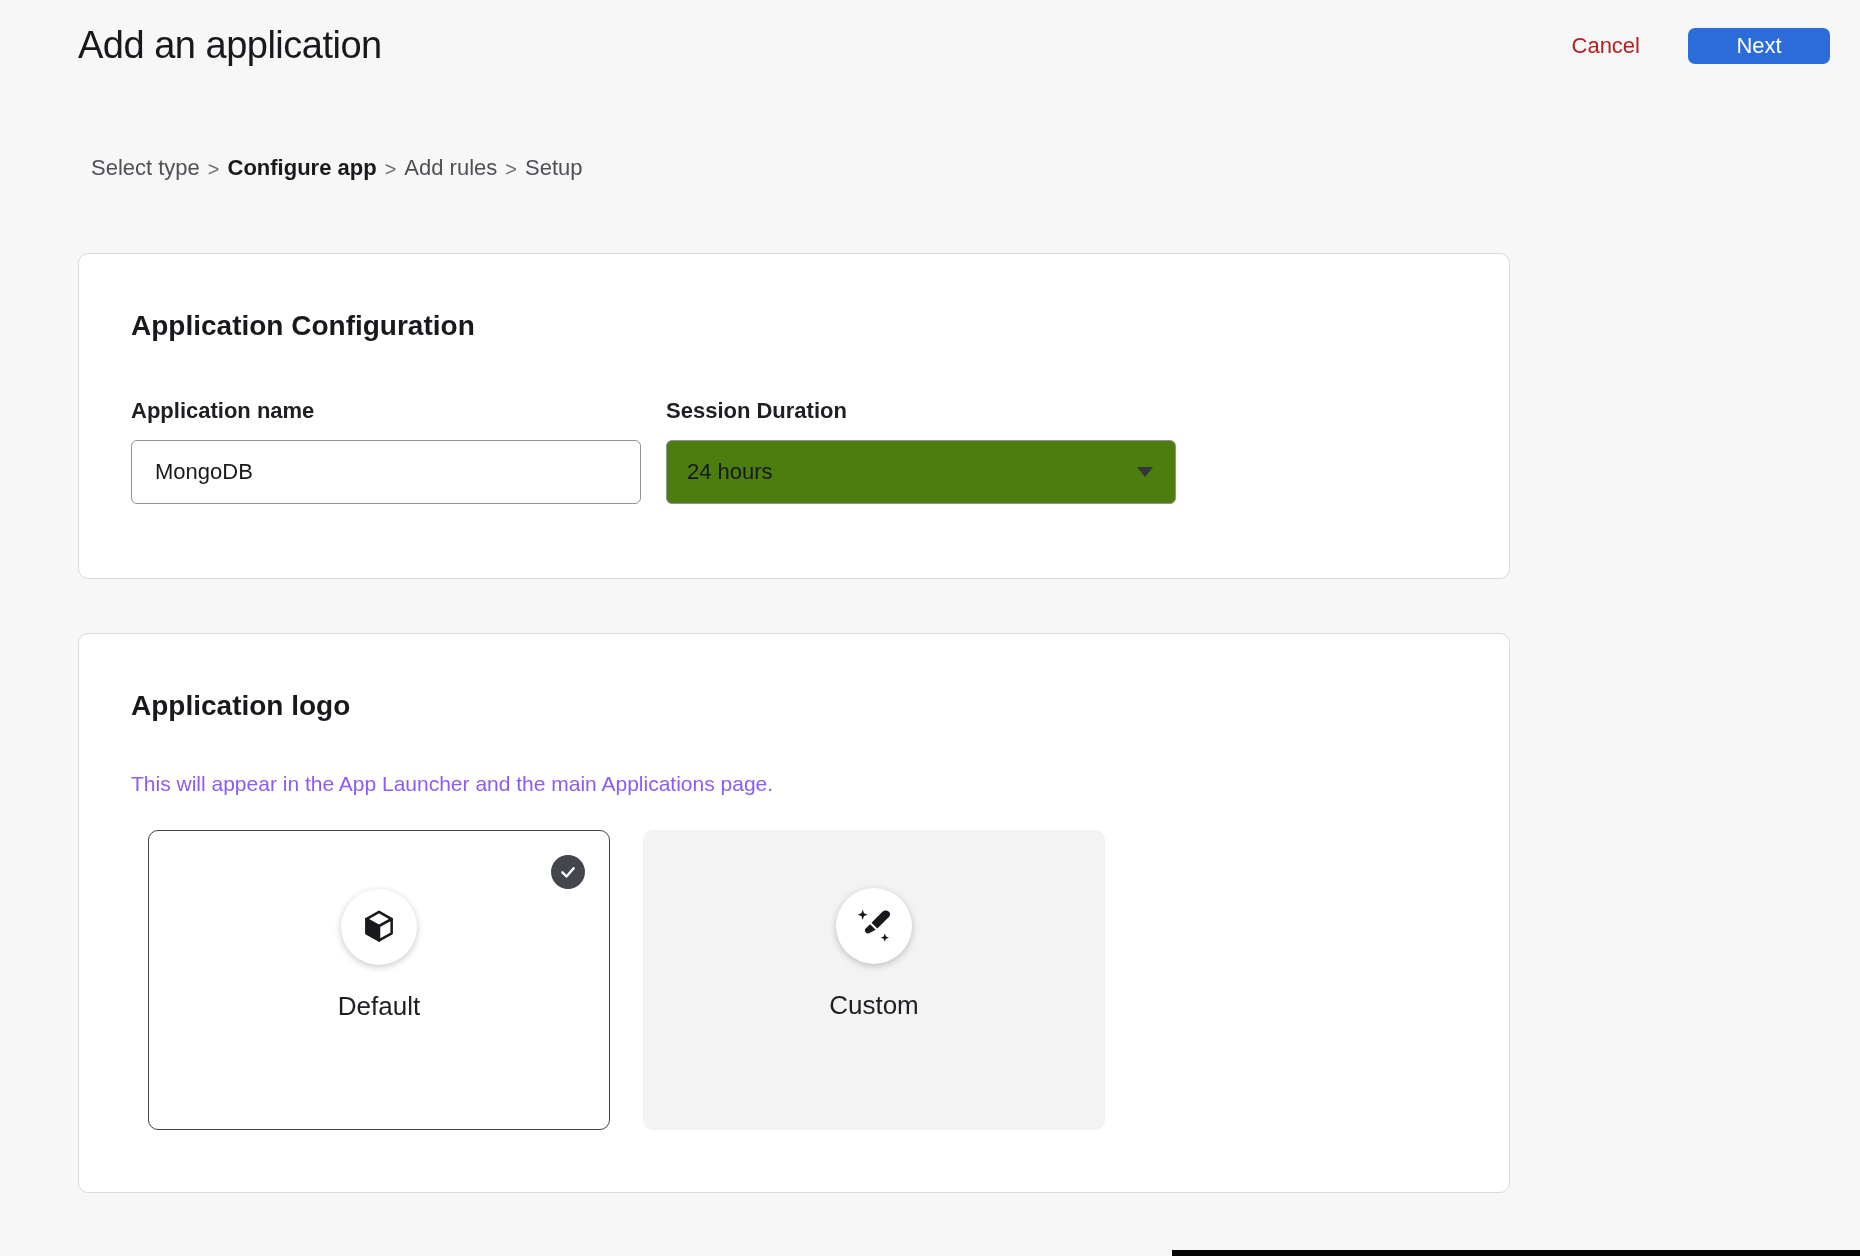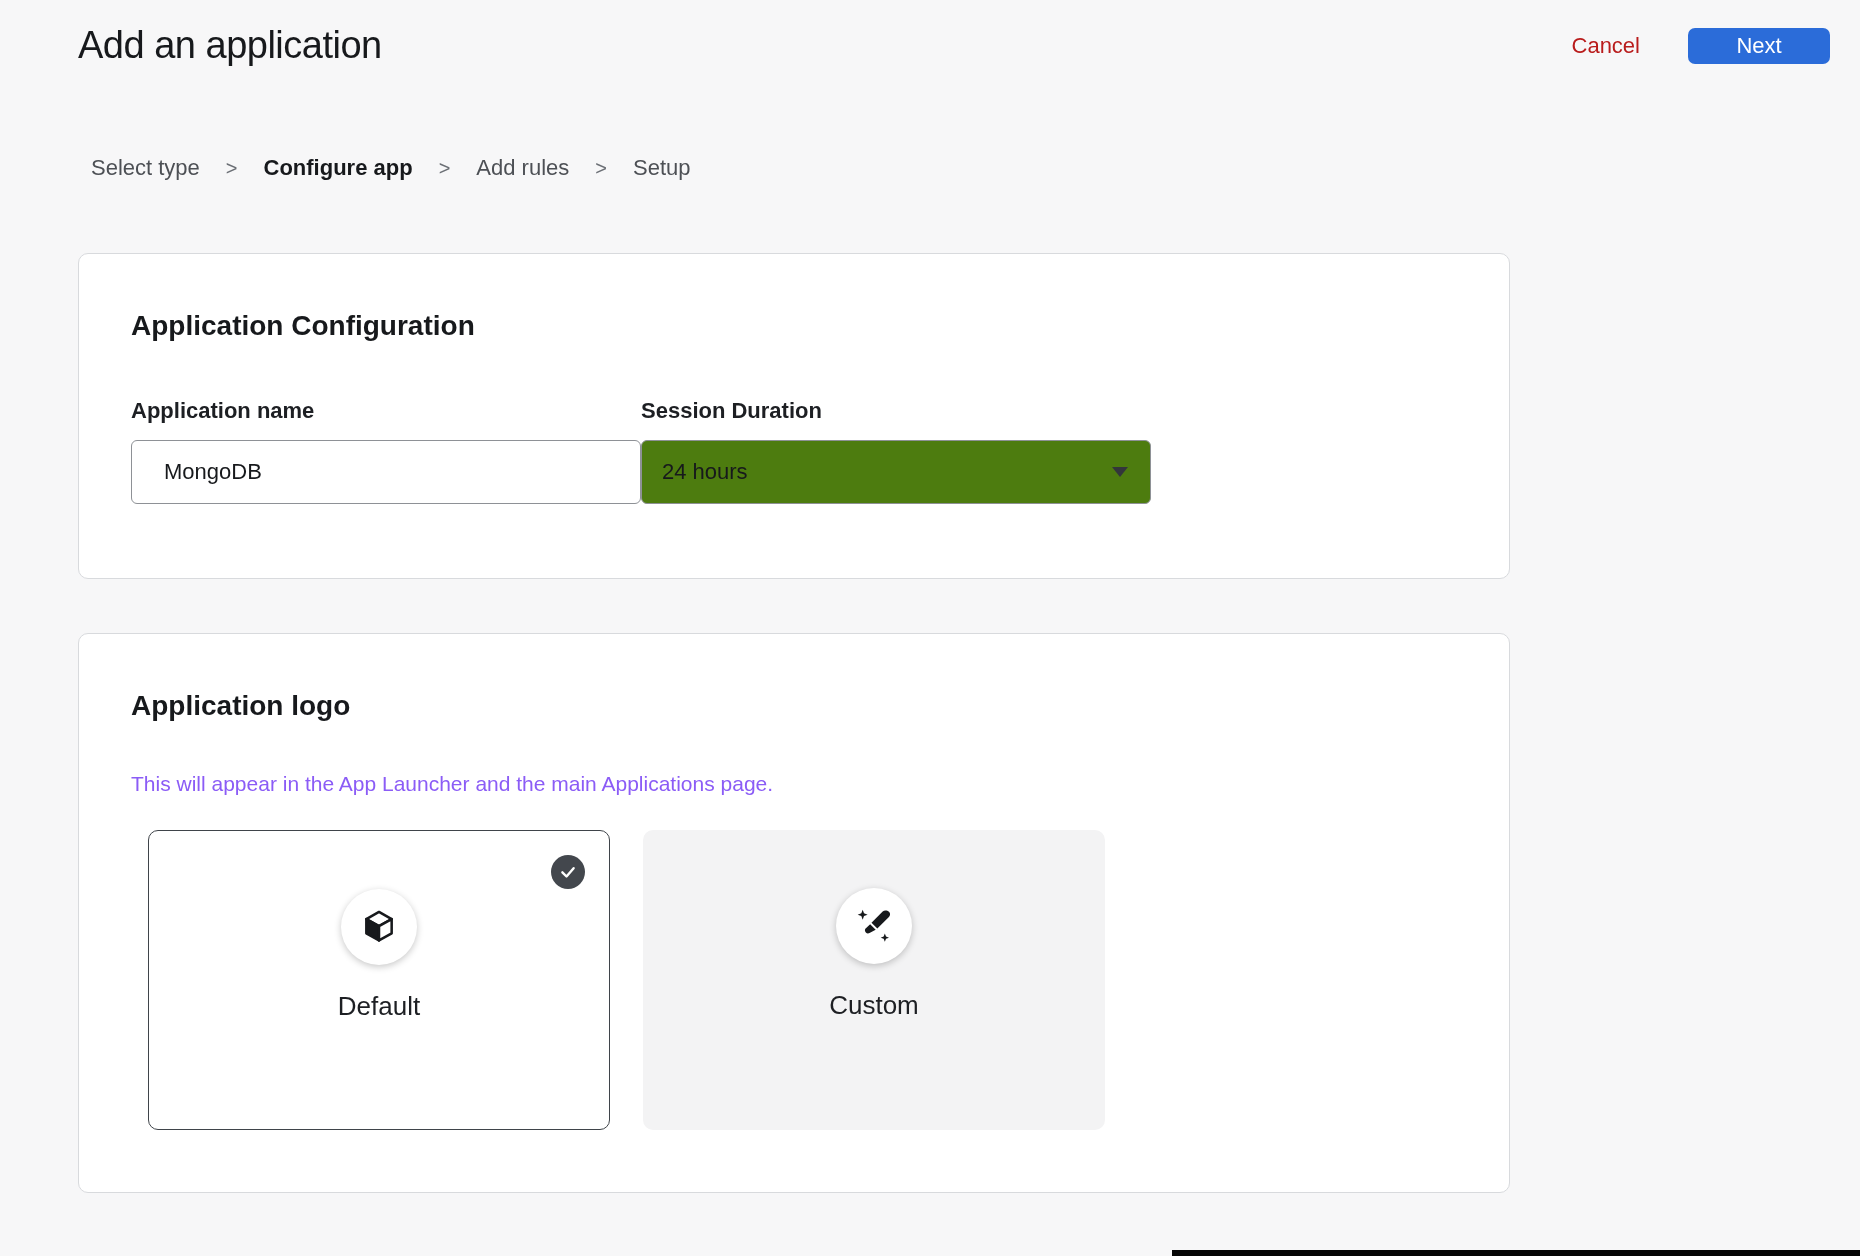--- a/index.html
+++ b/index.html
@@ -40,22 +40,22 @@
     font-family: "Liberation Sans", sans-serif;
     border: none;
     border-radius: 7px;
     cursor: pointer;
   }
 
   
   .breadcrumb {
     margin: 88px 12px 0 91px;
     display: flex;
-    align-items: center;
-    gap: 26px;
+    align-items: flex-end;
+    gap: 8px;
     font-size: 22px;
     color: #4d5055;
   }
   .breadcrumb .step { cursor: pointer; }
   .breadcrumb .step.active { font-weight: 700; color: #17191c; }
   .breadcrumb .sep { color: #6b6f75; font-size: 20px; }
 
   
   .card {
     margin-left: 78px;
@@ -75,32 +75,32 @@
   }
 
   .field-label {
     display: block;
     font-size: 22px;
     font-weight: 700;
     color: #1d1f23;
     margin-bottom: 16px;
   }
 
-  .form-row { display: flex; }
+  .form-row { display: flex; gap: 25px; }
 
   .text-input {
     width: 510px;
     height: 64px;
     border: 1px solid #8e9196;
     border-radius: 6px;
     background: #ffffff;
     font-family: "Liberation Sans", sans-serif;
     font-size: 22px;
     color: #17191c;
-    padding: 0 32px;
+    padding: 0 23px;
   }
   .text-input::placeholder { color: #82868c; }
 
   .select {
     width: 510px;
     height: 64px;
     border: 1px solid #8e9196;
     border-radius: 6px;
     background: #4d7c0f;
     display: flex;

